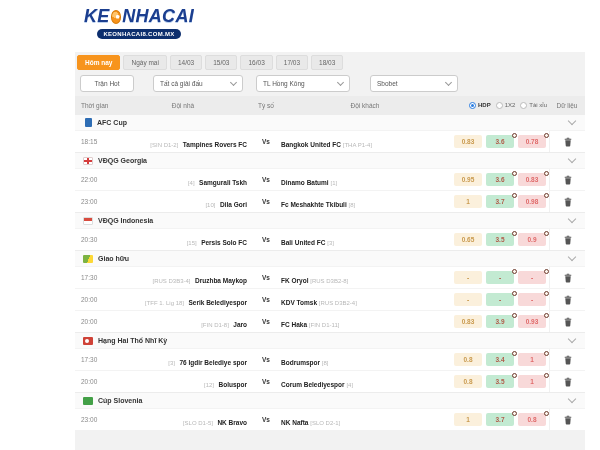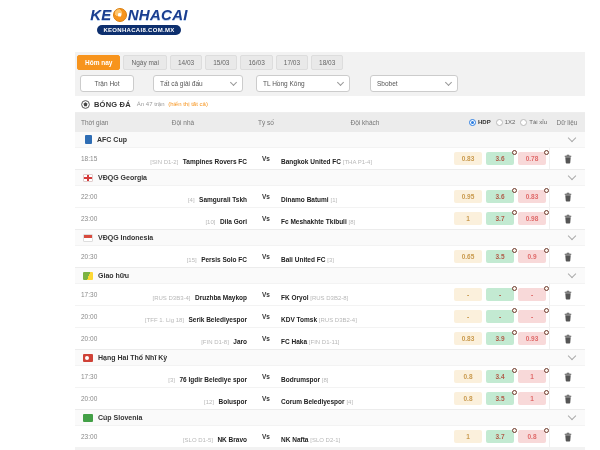--- a/index.html
+++ b/index.html
@@ -1,21 +1,21 @@
 <!DOCTYPE html>
 <html><head>
 <meta charset="utf-8">
 <style>
   html,body{margin:0;padding:0;background:#fff;width:600px;height:450px;overflow:hidden;
     font-family:"Liberation Sans","DejaVu Sans",sans-serif;-webkit-font-smoothing:antialiased;}
   .page{position:relative;width:600px;height:450px;background:#fff;}
 
   
   .logo{position:absolute;left:84px;top:6px;width:110px;text-align:center;cursor:pointer;}
-  .logo-top{font-size:15px;font-weight:bold;font-style:italic;color:#1b3e8f;letter-spacing:.3px;
+  .logo-top{font-size:18px;font-weight:bold;font-style:italic;color:#1b3e8f;letter-spacing:.3px;
     text-shadow:0 1px 0 #bcd2f0;display:flex;align-items:center;justify-content:center;}
   .logo-ball{display:inline-block;width:12px;height:12px;border-radius:50%;
     background:radial-gradient(circle at 35% 30%,#ffc46b 0 30%,#f7941d 31% 100%);
     border:1px solid #d97b06;margin:0 1px;position:relative;}
   .logo-ball::after{content:'';position:absolute;left:4px;top:4px;width:4px;height:4px;background:#fff;
     clip-path:polygon(50% 0,100% 38%,82% 100%,18% 100%,0 38%);}
   .logo-pill{margin:2px auto 0;background:#0d2f6e;color:#fff;font-size:6px;font-weight:bold;
     border-radius:7px;padding:2px 6px;width:fit-content;letter-spacing:.3px;}
 
   
@@ -135,33 +135,20 @@
         <span class="chev"></span>
       </div>
       <div class="select sel3">
         <span>Sbobet</span>
         <span class="chev"></span>
       </div>
     </div>
 
     <div class="panel">
 
-      <div class="sport-header">
-        <span class="ball-icon">
-          <svg width="9" height="9" viewBox="0 0 10 10">
-              <circle cx="5" cy="5" r="4.3" fill="#fff" stroke="#444" stroke-width="1"></circle>
-              <path d="M5 2.6 7.2 4.3 6.4 6.9H3.6L2.8 4.3Z" fill="#444"></path>
-            </svg>
-        </span>
-        <span class="sport-title">BÓNG ĐÁ</span>
-        <span class="hide-note">
-          <span>Ẩn 47 trận</span>
-          <span class="show-all">(hiển thị tất cả)</span>
-        </span>
-      </div>
 
       <div class="trow thead">
         <span class="h-time">Thời gian</span>
         <span class="h-c">Đội nhà</span>
         <span class="h-c">Tỷ số</span>
         <span class="h-c">Đội khách</span>
         <span class="modes">
           <span class="mode sel">
             <span class="radio sel"></span>
             <span class="mode-label">HDP</span>

